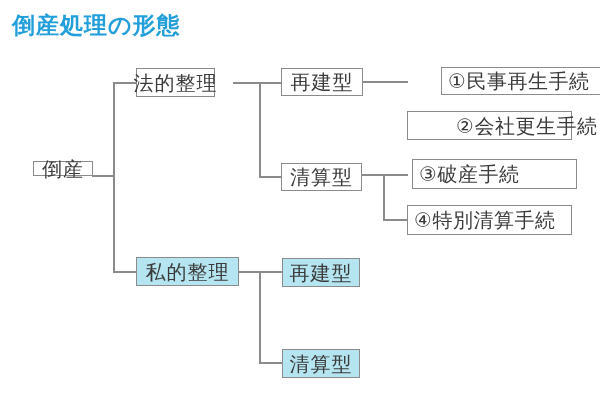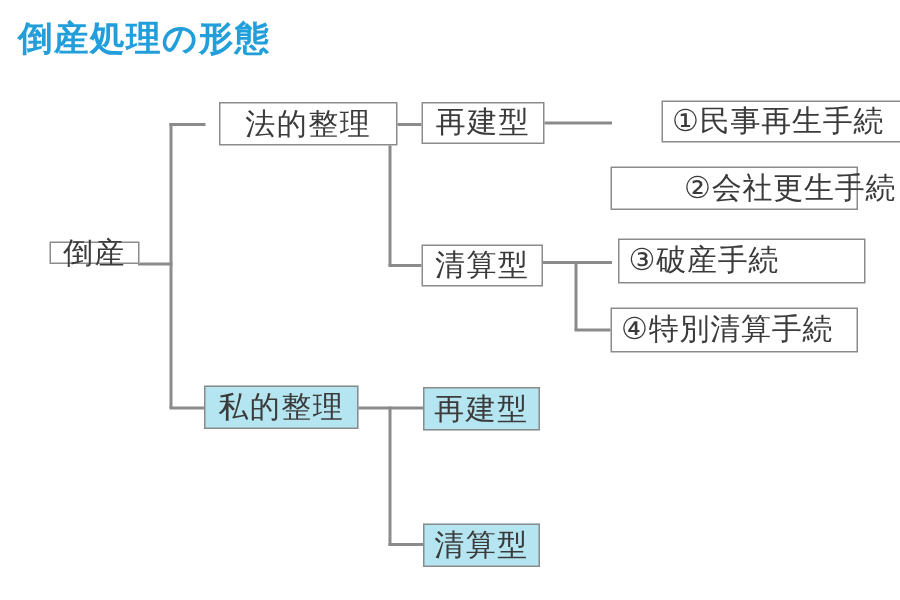--- a/index.html
+++ b/index.html
@@ -42,21 +42,21 @@
   <div class="hline" style="left:362px;top:81px;width:46px;"></div>
   <div class="hline" style="left:361px;top:174px;width:47px;"></div>
   <div class="vline" style="left:383px;top:174px;height:46px;"></div>
   <div class="hline" style="left:383px;top:219px;width:25px;"></div>
   <div class="hline" style="left:238px;top:271px;width:45px;"></div>
   <div class="vline" style="left:259px;top:271px;height:93px;"></div>
   <div class="hline" style="left:259px;top:362px;width:24px;"></div>
 
   <div class="node" style="left:33px;top:161px;width:60px;height:15px;">倒産</div>
 
-  <div class="node" style="left:136px;top:68px;width:119px;height:29px;margin-left:10px;">法的整理</div>
+  <div class="node" style="left:136px;top:68px;width:79px;height:29px;">法的整理</div>
 
   <div class="node" style="left:281px;top:68px;width:82px;height:28px;">再建型</div>
 
   <div class="node" style="left:281px;top:163px;width:81px;height:28px;">清算型</div>
 
   <div class="node la" style="left:407px;top:67px;width:165px;height:28px;margin-left:34px;">①民事再生手続</div>
 
   <div class="node la" style="left:407px;top:111px;width:165px;height:29px;padding-left:48px;">②会社更生手続</div>
 
   <div class="node la" style="left:412px;top:159px;width:165px;height:30px;">③破産手続</div>

